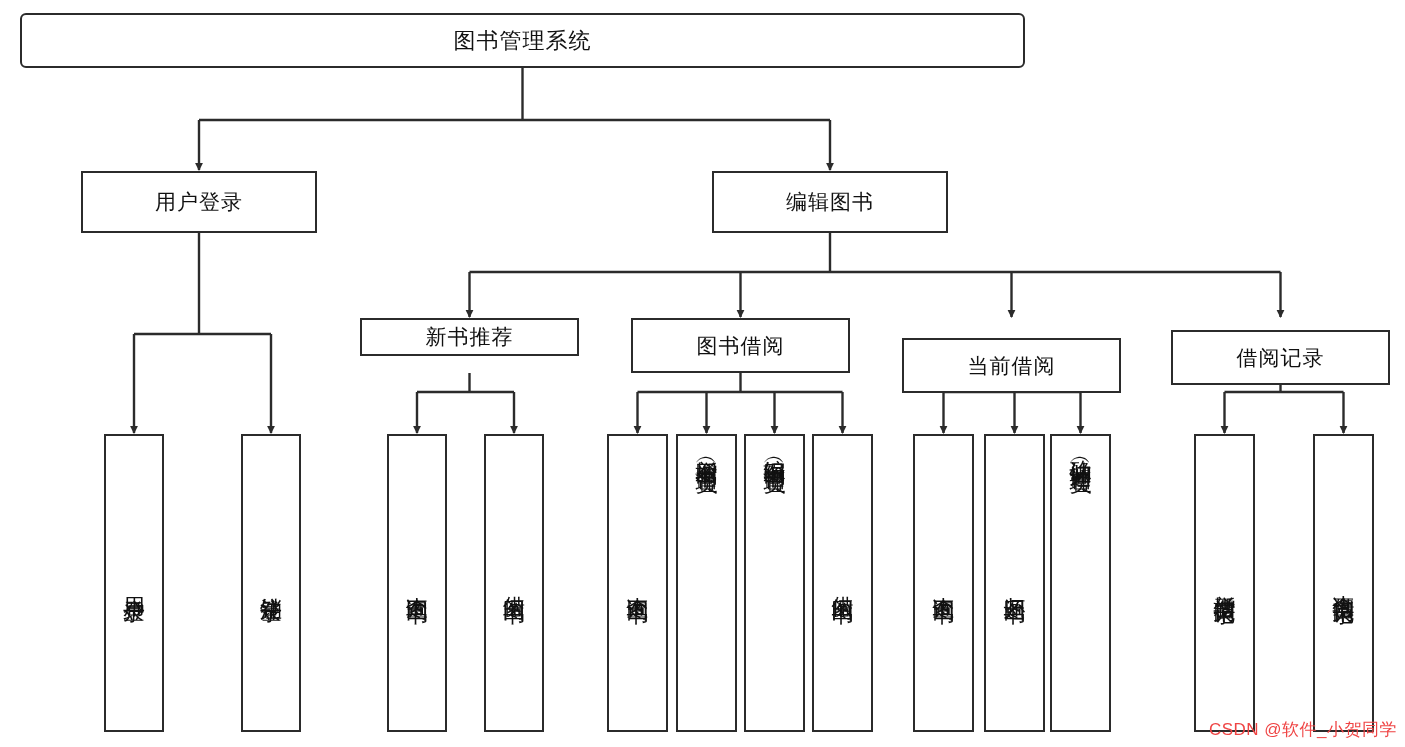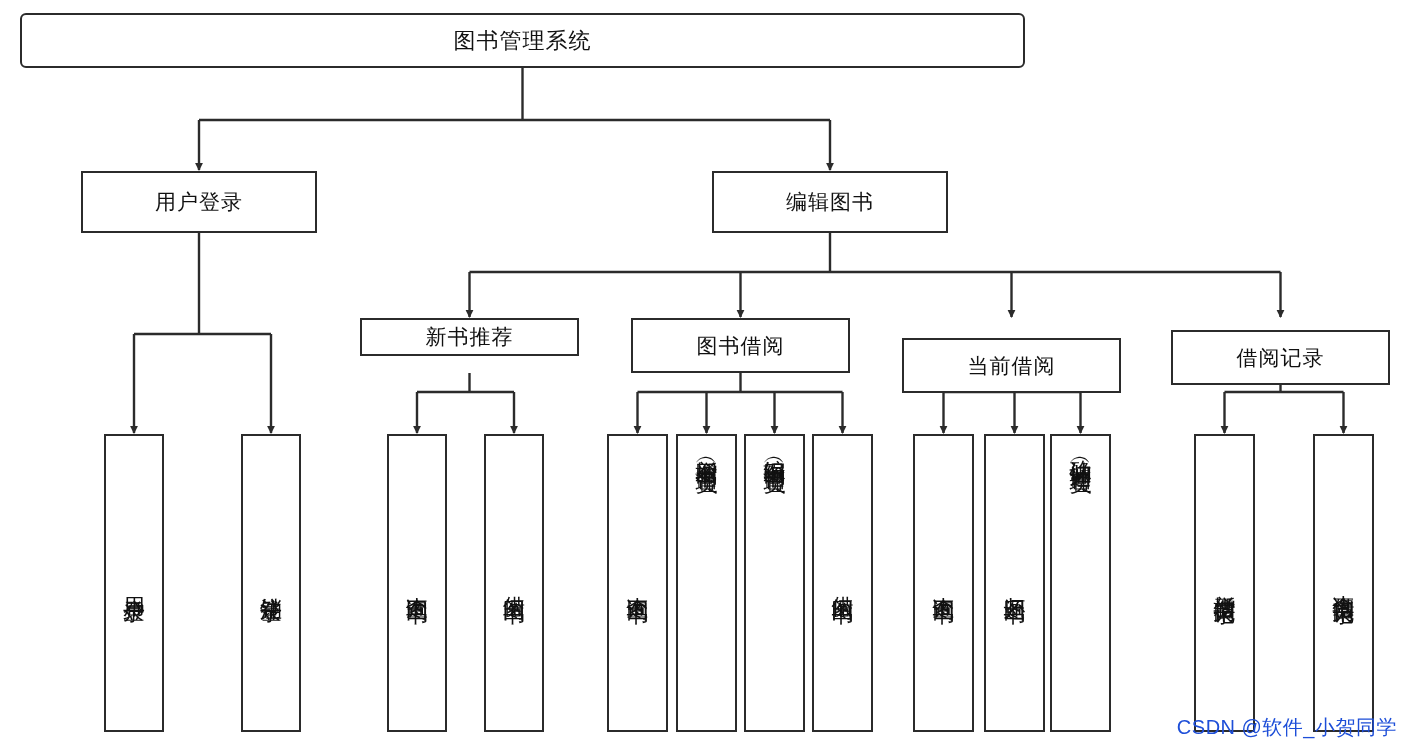--- a/index.html
+++ b/index.html
@@ -59,22 +59,22 @@
     color: #111111;
   }
   .node.vert.centered {
     align-items: center;
     padding-top: 0;
   }
   .watermark {
     position: absolute;
     right: 8px;
     bottom: 6px;
-    font-size: 20px;
-    color: #1d4ed8;
+    font-size: 17px;
+    color: #ef4444;
     letter-spacing: 0.5px;
     white-space: nowrap;
   }
 </style>
 </head>
 <body>
 
 <div id="diagram-root">
   <svg class="connectors" viewBox="0 0 1405 747" id="connector-svg">
     <defs>

